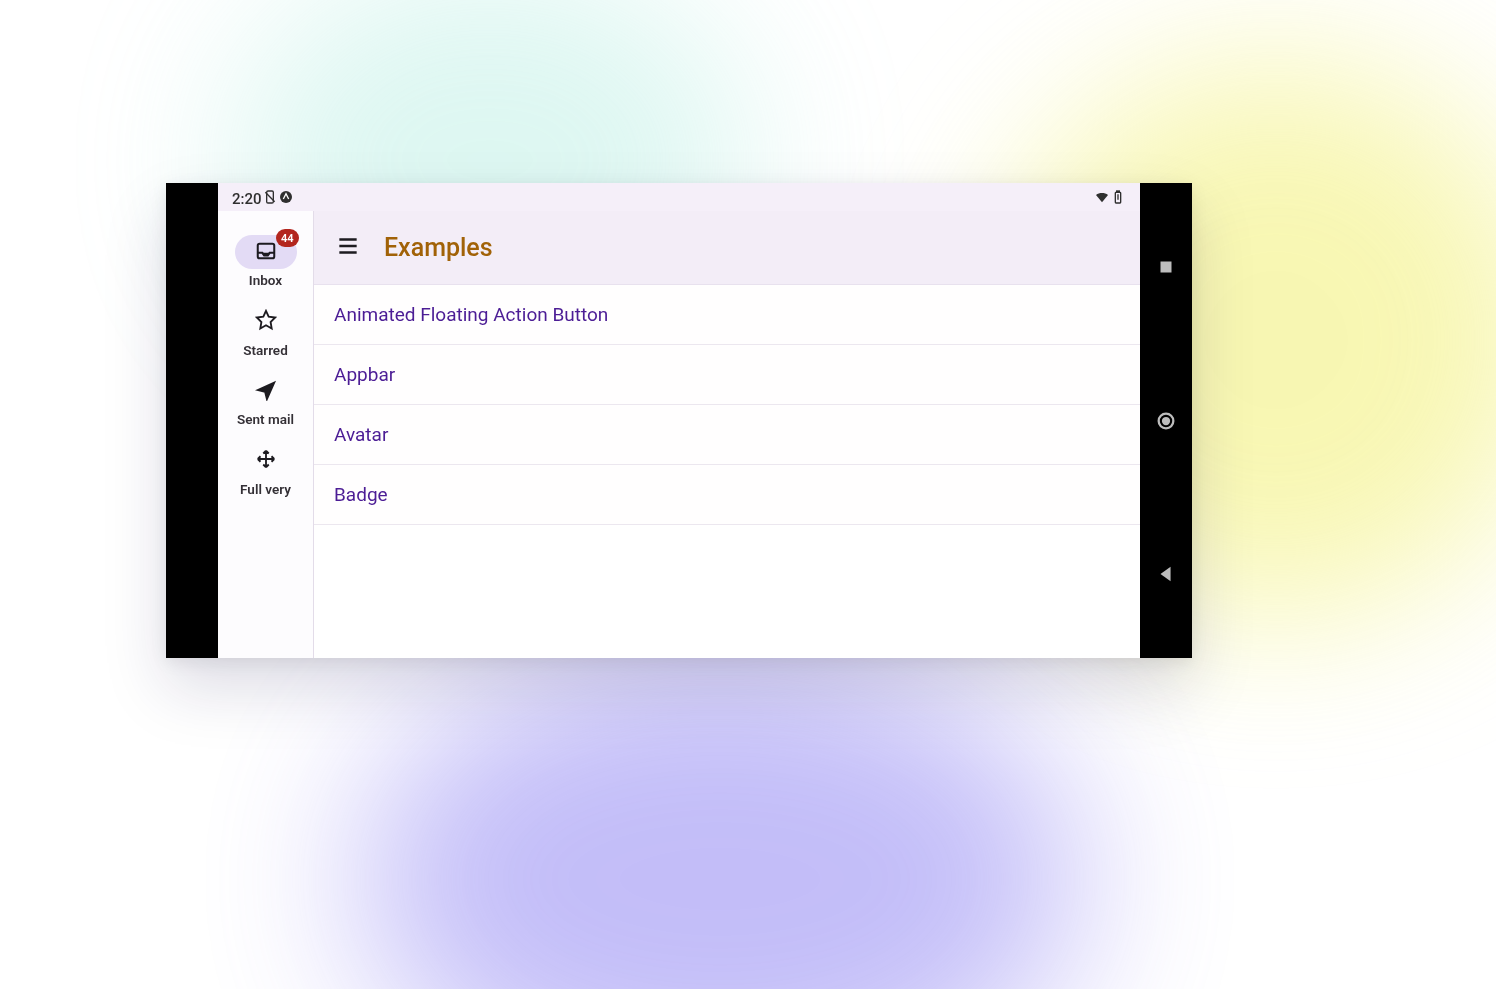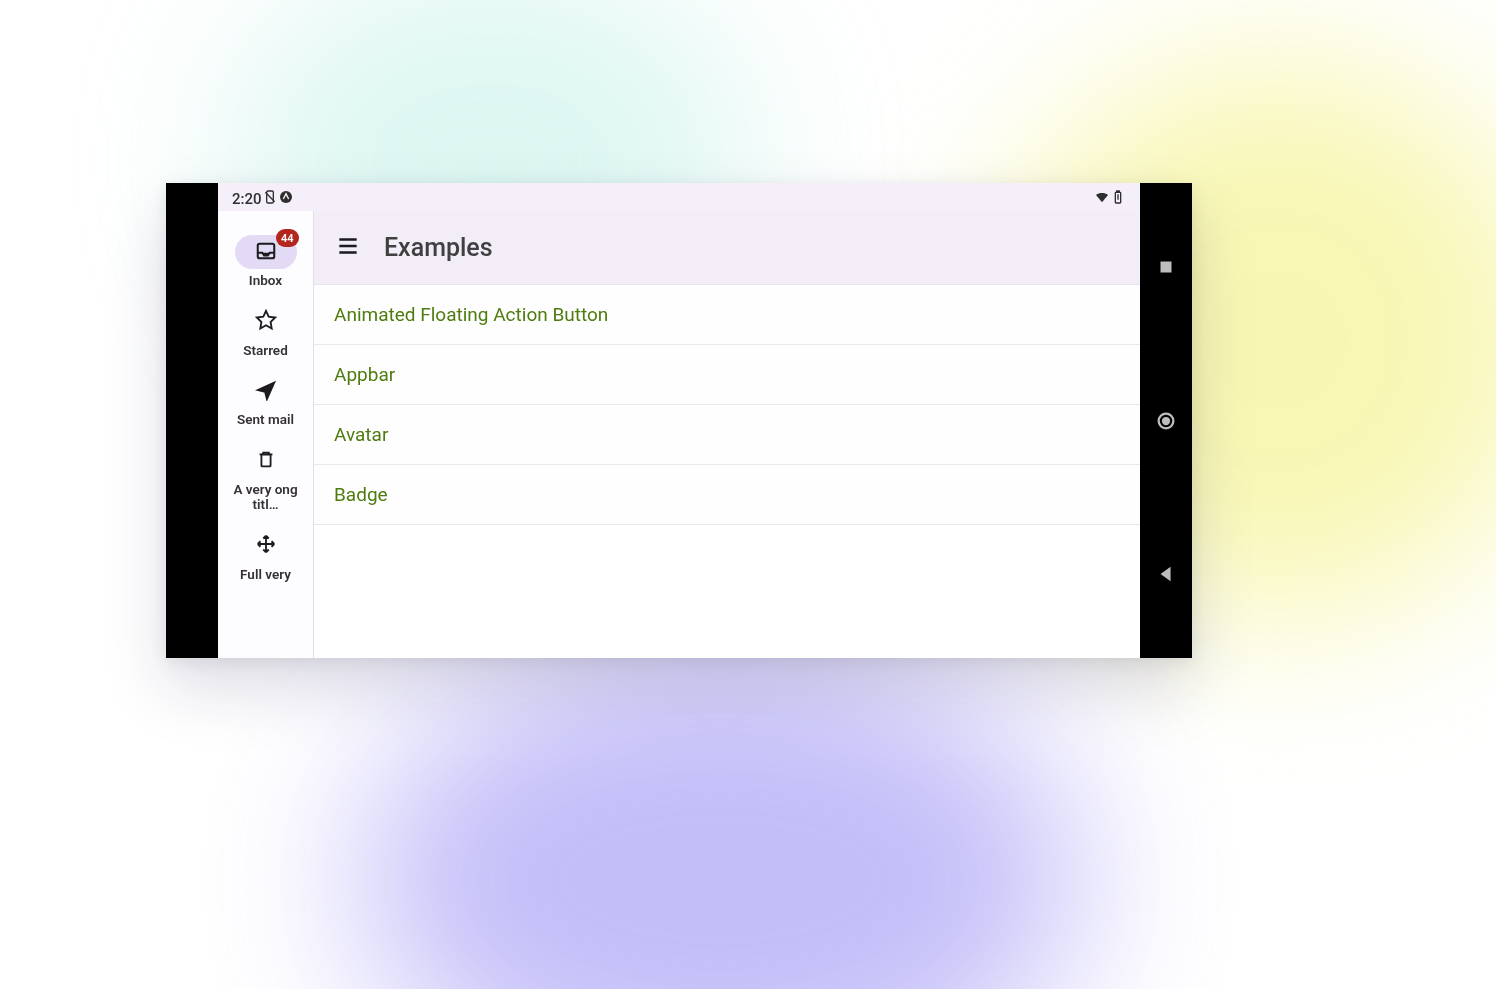--- a/index.html
+++ b/index.html
@@ -129,33 +129,33 @@
   .appbar {
     height:74px;
     background:#f3edf7;
     display:flex;
     align-items:center;
     gap:22px;
     padding:0 20px;
     border-bottom:1px solid #e8e1ee;
   }
   .appbar .menu-btn { width:28px; height:28px; display:flex; align-items:center; justify-content:center; cursor:pointer;}
-  .appbar .title { font-size:25px; font-weight:500; color:#404040; }
+  .appbar .title { font-size:25px; font-weight:500; color:#a16207; }
 
   .list {
     flex:1 1 auto;
     overflow:hidden;
   }
   .list-row {
     height:60px;
     display:flex;
     align-items:center;
     padding:0 20px;
     font-size:19px;
-    color:#4d7c0f;
+    color:#4c1d95;
     border-bottom:1px solid #ece7ef;
     cursor:pointer;
     background:#fffefe;
   }
 </style>
 </head>
 <body>
 
 <div class="glow teal"></div>
 <div class="glow yellow"></div>
@@ -231,32 +231,20 @@
           <div class="pill">
             <span>
               <svg viewBox="0 0 24 24" fill="none" stroke="#1d1b20" stroke-width="2">
                 <path d="M3 12l18-8-8 18-2-8-8-2z" fill="#1d1b20"></path>
               </svg>
             </span>
           </div>
           <span class="rail-label">Sent mail</span>
         </div>
 
-        <div class="rail-item">
-          <div class="pill">
-            <span>
-              <svg viewBox="0 0 24 24" fill="none" stroke="#1d1b20" stroke-width="2">
-                <path d="M5 7h14"></path>
-                  <path d="M9 7V5h6v2"></path>
-                  <rect x="7" y="7" width="10" height="13" rx="1"></rect>
-              </svg>
-            </span>
-          </div>
-          <span class="rail-label">A very ong titl…</span>
-        </div>
 
         <div class="rail-item">
           <div class="pill">
             <span>
               <svg viewBox="0 0 24 24" fill="none" stroke="#1d1b20" stroke-width="2">
                 <path d="M12 3v18M3 12h18M12 3l-3 3M12 3l3 3M12 21l-3-3M12 21l3-3M3 12l3-3M3 12l3 3M21 12l-3-3M21 12l-3 3"></path>
               </svg>
             </span>
           </div>
           <span class="rail-label">Full very</span>

